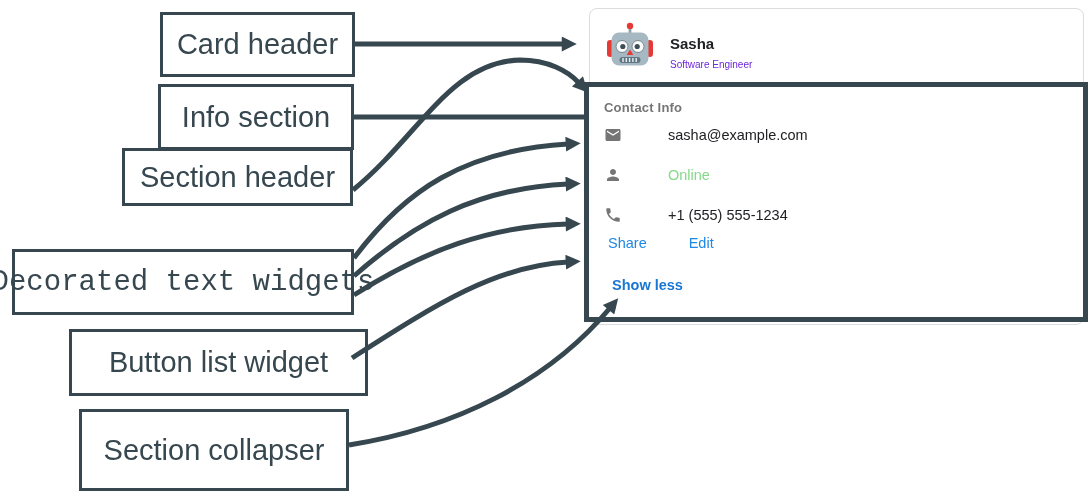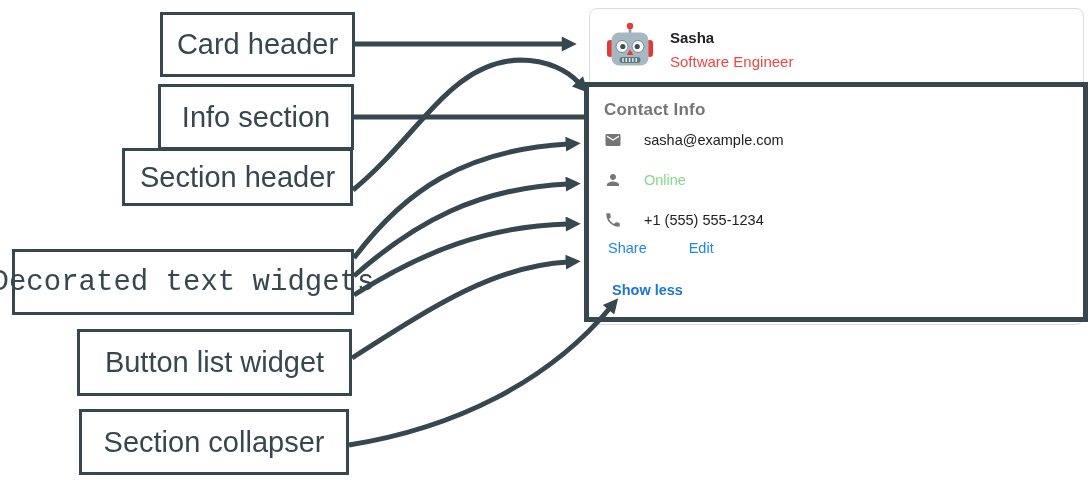--- a/index.html
+++ b/index.html
@@ -39,41 +39,42 @@
     z-index: 0;
   }
   .card-header {
     display: flex;
     align-items: flex-end;
     gap: 16px;
     padding: 13px 16px;
   }
   .avatar { width:48px; height:48px; flex:0 0 48px; }
   .person-name { font-size: 15px; font-weight: 600; color: #202124; }
-  .person-title { font-size: 15px; color: #ef4444; margin-top: 7px; }
+  .person-title { font-size: 10px; color: #6d28d9; margin-top: 7px; }
 
   .card-section {
     position: absolute;
     left: 584px; top: 82px;
     width: 504px; height: 240px;
     border: 5px solid #37474F;
     background: #ffffff;
     z-index: 2;
     padding: 13px 0 0 15px;
   }
   .section-title {
-    font-size: 17px;
+    font-size: 13px;
     font-weight: bold;
     color: #757575;
     letter-spacing: .2px;
   }
   .contact-row {
     display: flex;
     align-items: center;
     height: 40px;
+    gap: 24px;
   }
   .contact-row:first-of-type { margin-top: 8px; }
   .row-icon { width: 18px; height: 18px; flex: 0 0 18px; margin-right: 22px; }
   .row-icon svg { display:block; width:18px; height:18px; fill:#757575; }
   .row-text { font-size: 14.5px; color: #202124; }
   .row-text.status-online { color: #86D98A; }
 
   .button-row {
     display: flex;
     align-items: flex-start;
@@ -121,24 +122,24 @@
   </div>
   <div class="label-box" style="left:158px; top:84px;  width:196px; height:66px;">
     <span>Info section</span>
   </div>
   <div class="label-box" style="left:122px; top:148px; width:231px; height:58px;">
     <span>Section header</span>
   </div>
   <div class="label-box" style="left:12px;  top:249px; width:342px; height:66px;font-family:Liberation Mono, monospace;">
     <span>Decorated text widgets</span>
   </div>
-  <div class="label-box" style="left:77px;  top:329px; width:275px; height:67px;text-align:right;">
+  <div class="label-box" style="left:69px;  top:329px; width:299px; height:67px;text-align:right;">
     <span>Button list widget</span>
   </div>
-  <div class="label-box" style="left:79px;  top:409px; width:270px; height:66px;">
+  <div class="label-box" style="left:79px;  top:409px; width:270px; height:82px;">
     <span>Section collapser</span>
   </div>
 
   <div class="card">
     <div class="card-header">
       <span class="avatar">
         <svg viewBox="0 0 48 48" width="48" height="48" aria-hidden="true">
           <rect x="22.6" y="3" width="2.8" height="9" fill="#90A4AE"></rect>
           <circle cx="24" cy="4" r="3.2" fill="#E53935"></circle>
           <rect x="1" y="18" width="6.5" height="17" rx="3.2" fill="#E53935"></rect>

